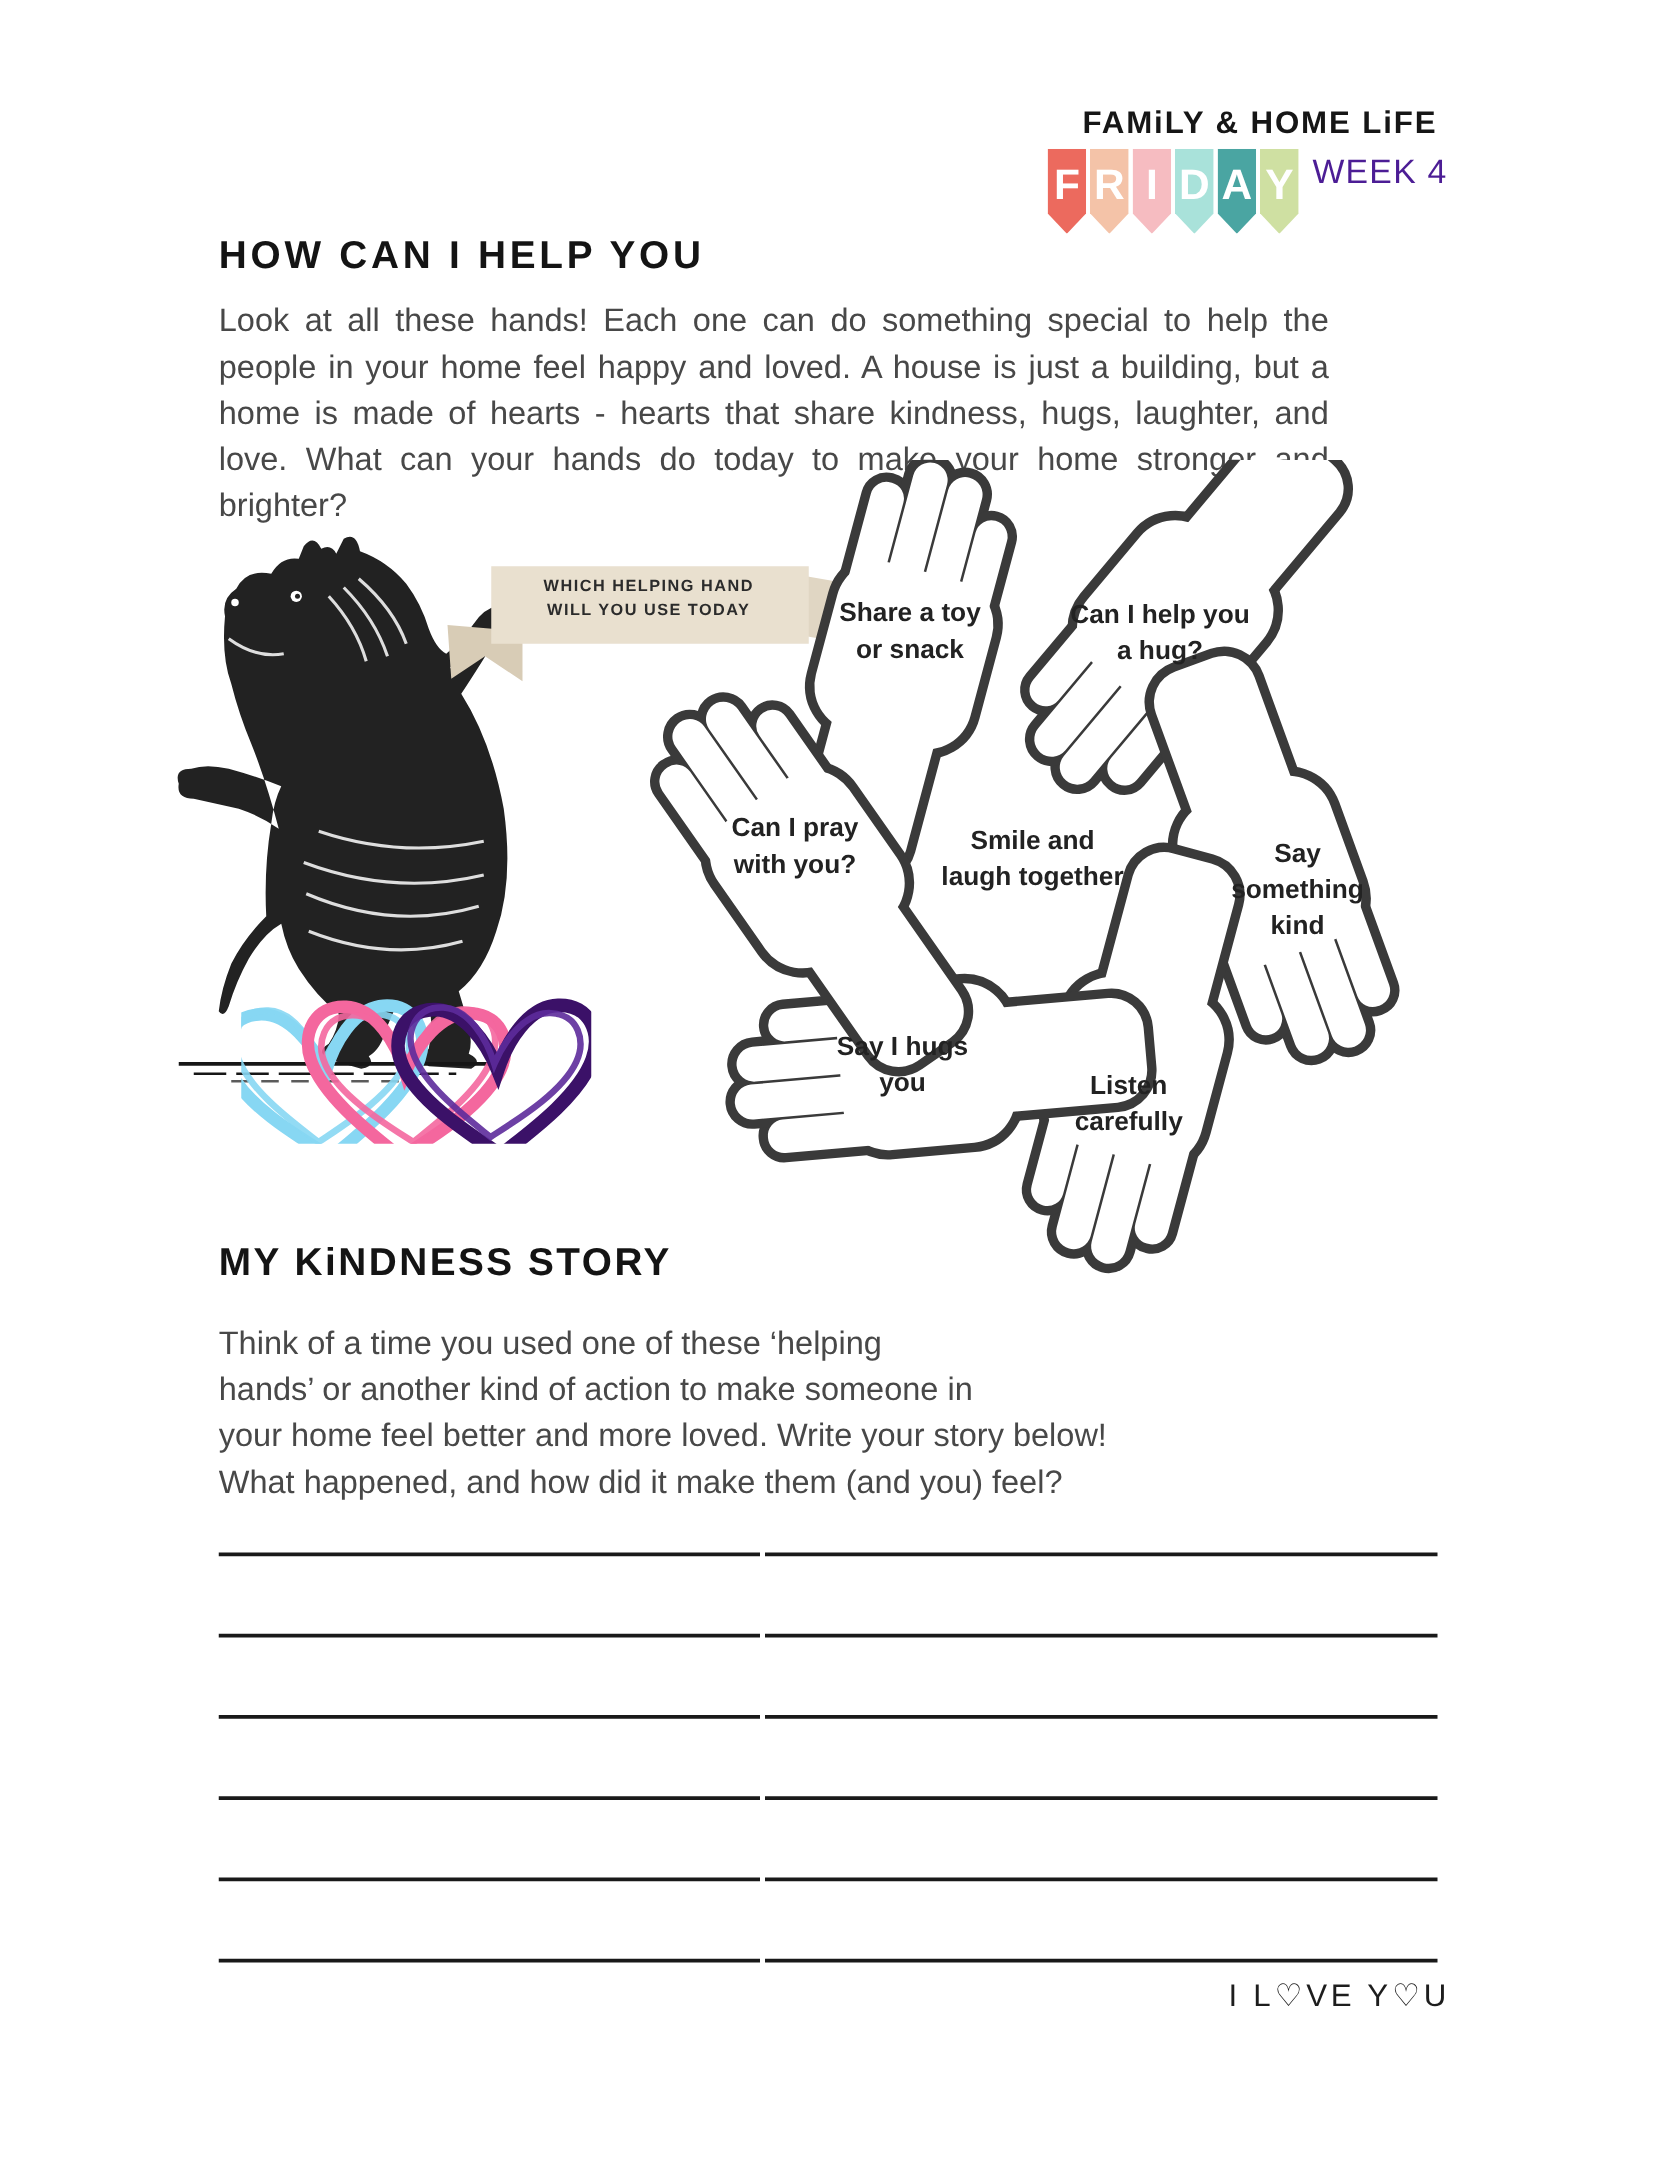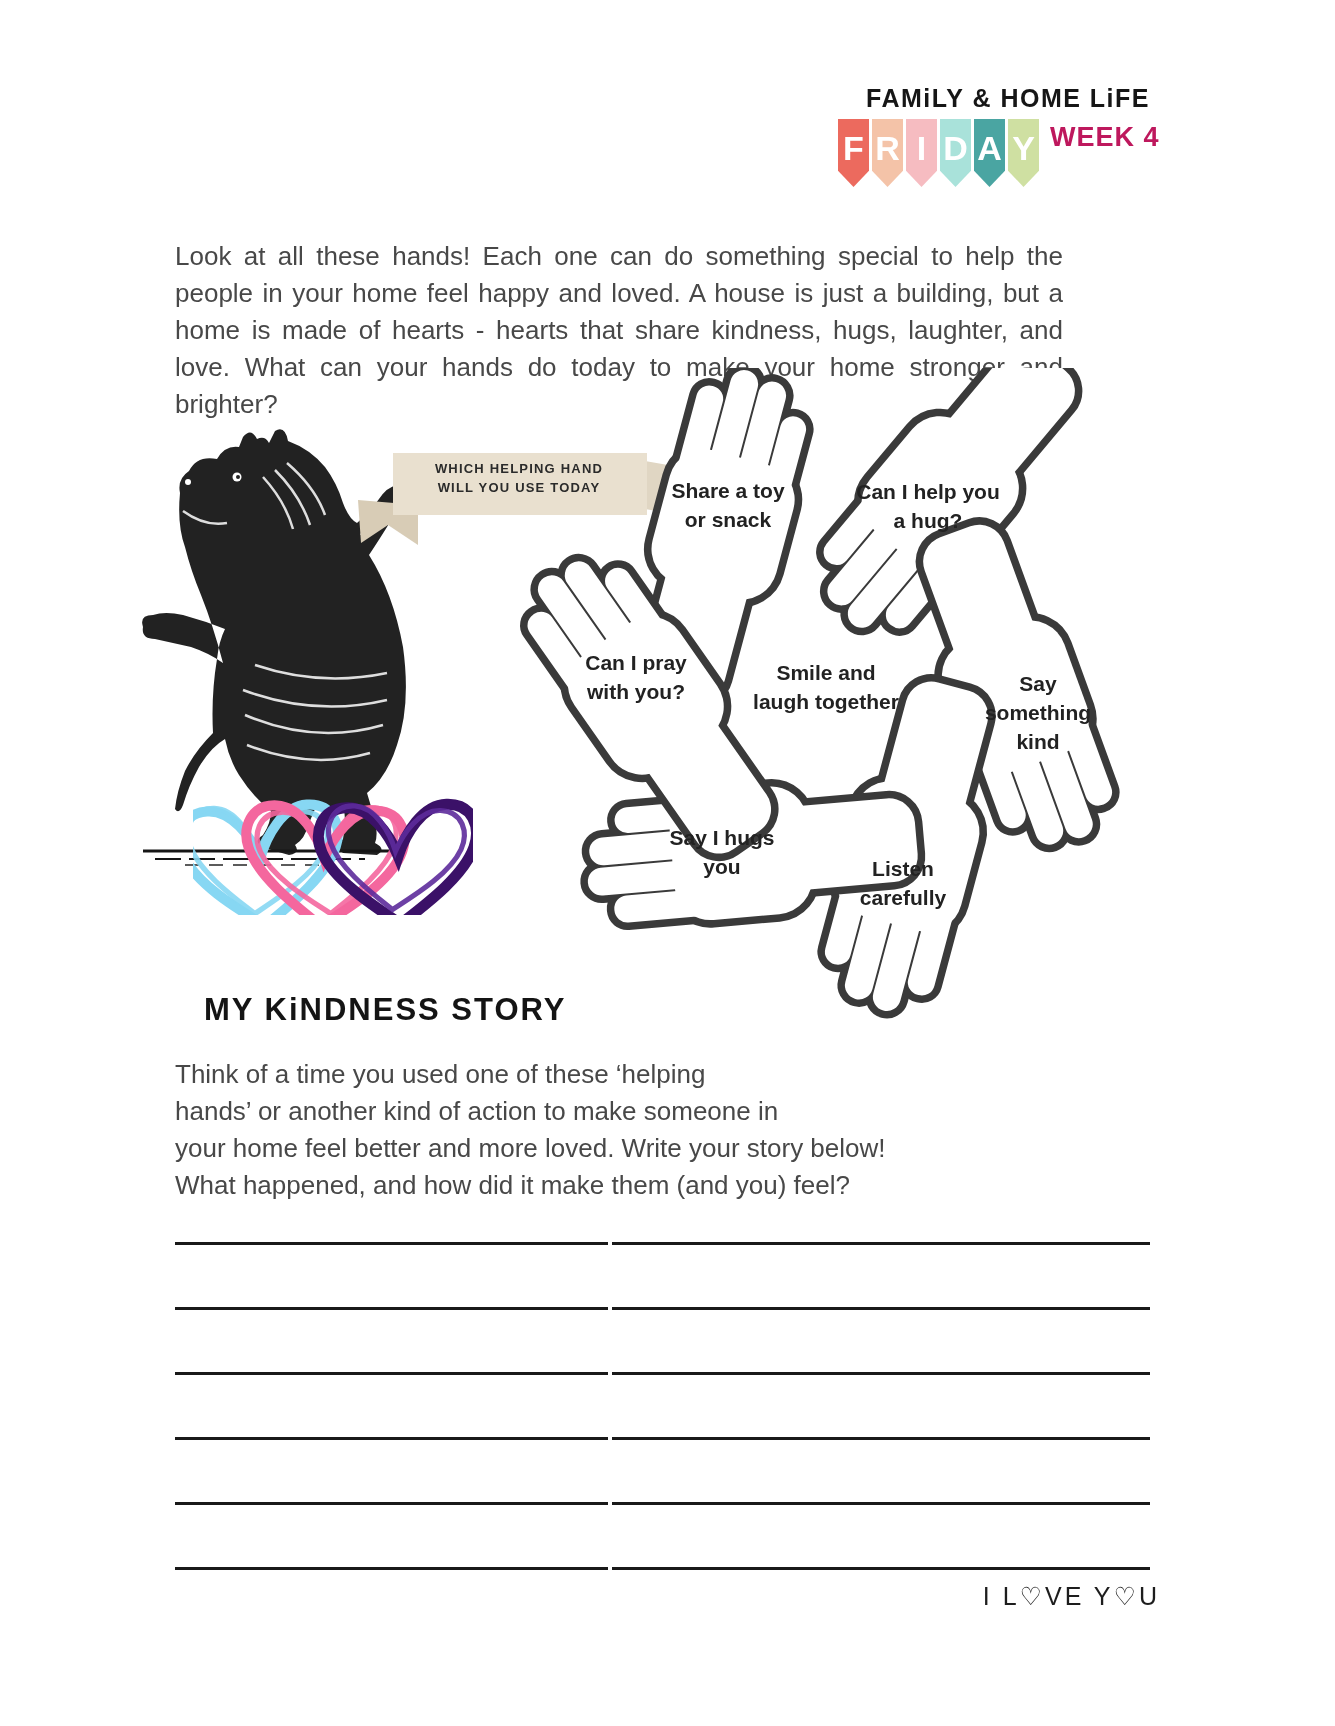--- a/index.html
+++ b/index.html
@@ -7,30 +7,30 @@
         font-family:"Liberation Sans",sans-serif;color:#3f3f3f;}
   .abs{position:absolute;}
 
   
   #family-line{position:absolute;top:84px;left:600px;width:550px;text-align:right;
     font-size:25px;font-weight:700;letter-spacing:1.5px;color:#161616;}
   #friday-flags{position:absolute;top:119px;left:838px;display:flex;gap:3px;}
   .flag{width:31px;height:68px;display:flex;justify-content:center;align-items:flex-start;
     padding-top:10px;box-sizing:border-box;color:#ffffff;font-size:34px;font-weight:700;
     clip-path:polygon(0 0,100% 0,100% 76%,50% 100%,0 76%);}
-  #week-label{position:absolute;top:122px;left:1050px;font-size:27px;font-weight:700;
-    letter-spacing:1px;color:#be185d;}
+  #week-label{position:absolute;top:122px;left:1050px;font-size:27px;font-weight:400;
+    letter-spacing:1px;color:#4c1d95;}
 
   
   #page-title{position:absolute;top:186px;left:175px;font-size:31px;font-weight:700;
     letter-spacing:3px;color:#141414;}
   #intro-par{position:absolute;top:238px;left:175px;width:888px;font-size:26px;
     line-height:37px;text-align:justify;color:#484848;}
   #story-title{position:absolute;top:992px;left:175px;font-size:31px;font-weight:700;
-    letter-spacing:2px;color:#141414;margin-left:29px;}
+    letter-spacing:2px;color:#141414;}
   #story-par{position:absolute;top:1056px;left:175px;width:920px;font-size:26px;
     line-height:37px;white-space:pre-line;color:#484848;}
 
   
   #ribbon{position:absolute;top:445px;left:353px;width:345px;height:110px;}
   #ribbon-text{position:absolute;top:459px;left:404px;width:230px;text-align:center;
     font-size:13px;font-weight:700;letter-spacing:1.2px;line-height:19px;color:#2b2b2b;
     white-space:pre-line;}
 
   
@@ -56,20 +56,21 @@
   <div id="friday-flags">
       <div class="flag" style="background: rgb(236, 106, 94);">F</div>
       <div class="flag" style="background: rgb(244, 195, 168);">R</div>
       <div class="flag" style="background: rgb(246, 188, 193);">I</div>
       <div class="flag" style="background: rgb(169, 226, 218);">D</div>
       <div class="flag" style="background: rgb(74, 165, 162);">A</div>
       <div class="flag" style="background: rgb(207, 224, 162);">Y</div>
     </div>
   <div id="week-label">WEEK 4</div>
 
+  <div id="page-title">HOW CAN I HELP YOU</div>
   <div id="intro-par">Look at all these hands! Each one can do something special to help the people in your home feel happy and loved. A house is just a building, but a home is made of hearts - hearts that share kindness, hugs, laughter, and love. What can your hands do today to make your home stronger and brighter?</div>
 
   <svg class="abs" style="top:415px;left:125px;" width="300" height="455" viewBox="0 0 300 455">
     <path fill="#222222" d="M 55,78 Q 52,64 64,56 Q 72,40 92,44 Q 100,30 114,32 L 118,22 Q 126,12 132,24 Q 140,20 144,28 L 150,16 Q 160,10 163,26 Q 185,34 200,52 Q 212,68 218,88 Q 224,104 232,108 Q 244,98 254,84 Q 262,72 272,70 Q 284,64 284,78 Q 290,88 278,94 Q 268,100 262,112 Q 252,128 244,140 Q 268,178 278,232 Q 286,290 272,330 Q 262,362 242,378 L 248,398 Q 254,418 250,428 Q 262,434 252,440 L 218,438 Q 210,432 218,424 Q 222,404 218,390 Q 204,396 190,394 L 184,408 Q 180,424 170,430 Q 176,438 164,440 L 136,432 Q 128,426 138,420 Q 146,408 146,396 Q 128,382 114,360 Q 104,344 100,324 Q 86,332 74,352 Q 64,370 58,390 Q 54,400 50,394 Q 52,376 60,356 Q 70,336 88,318 Q 86,280 92,244 Q 94,226 100,214 Q 80,206 58,200 Q 40,196 28,200 Q 14,200 18,212 Q 16,224 30,224 Q 48,228 66,232 Q 84,238 98,248 Q 88,210 76,180 Q 66,156 60,132 Q 52,110 55,78 Z"></path>
     <g stroke="#ffffff" stroke-width="2.5" fill="none" opacity="0.85">
       <path d="M150,55 Q175,80 185,110"></path>
       <path d="M162,48 Q190,72 200,100"></path>
       <path d="M138,62 Q160,86 168,114"></path>
       <path d="M130,250 Q195,272 262,258"></path>
       <path d="M118,275 Q190,302 262,285"></path>

